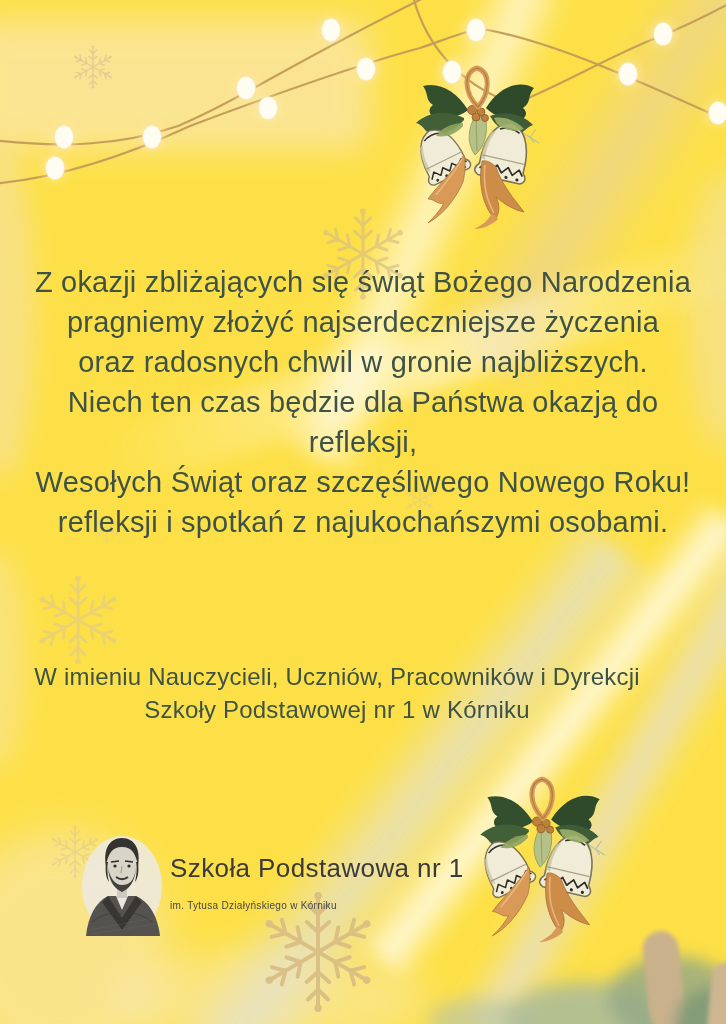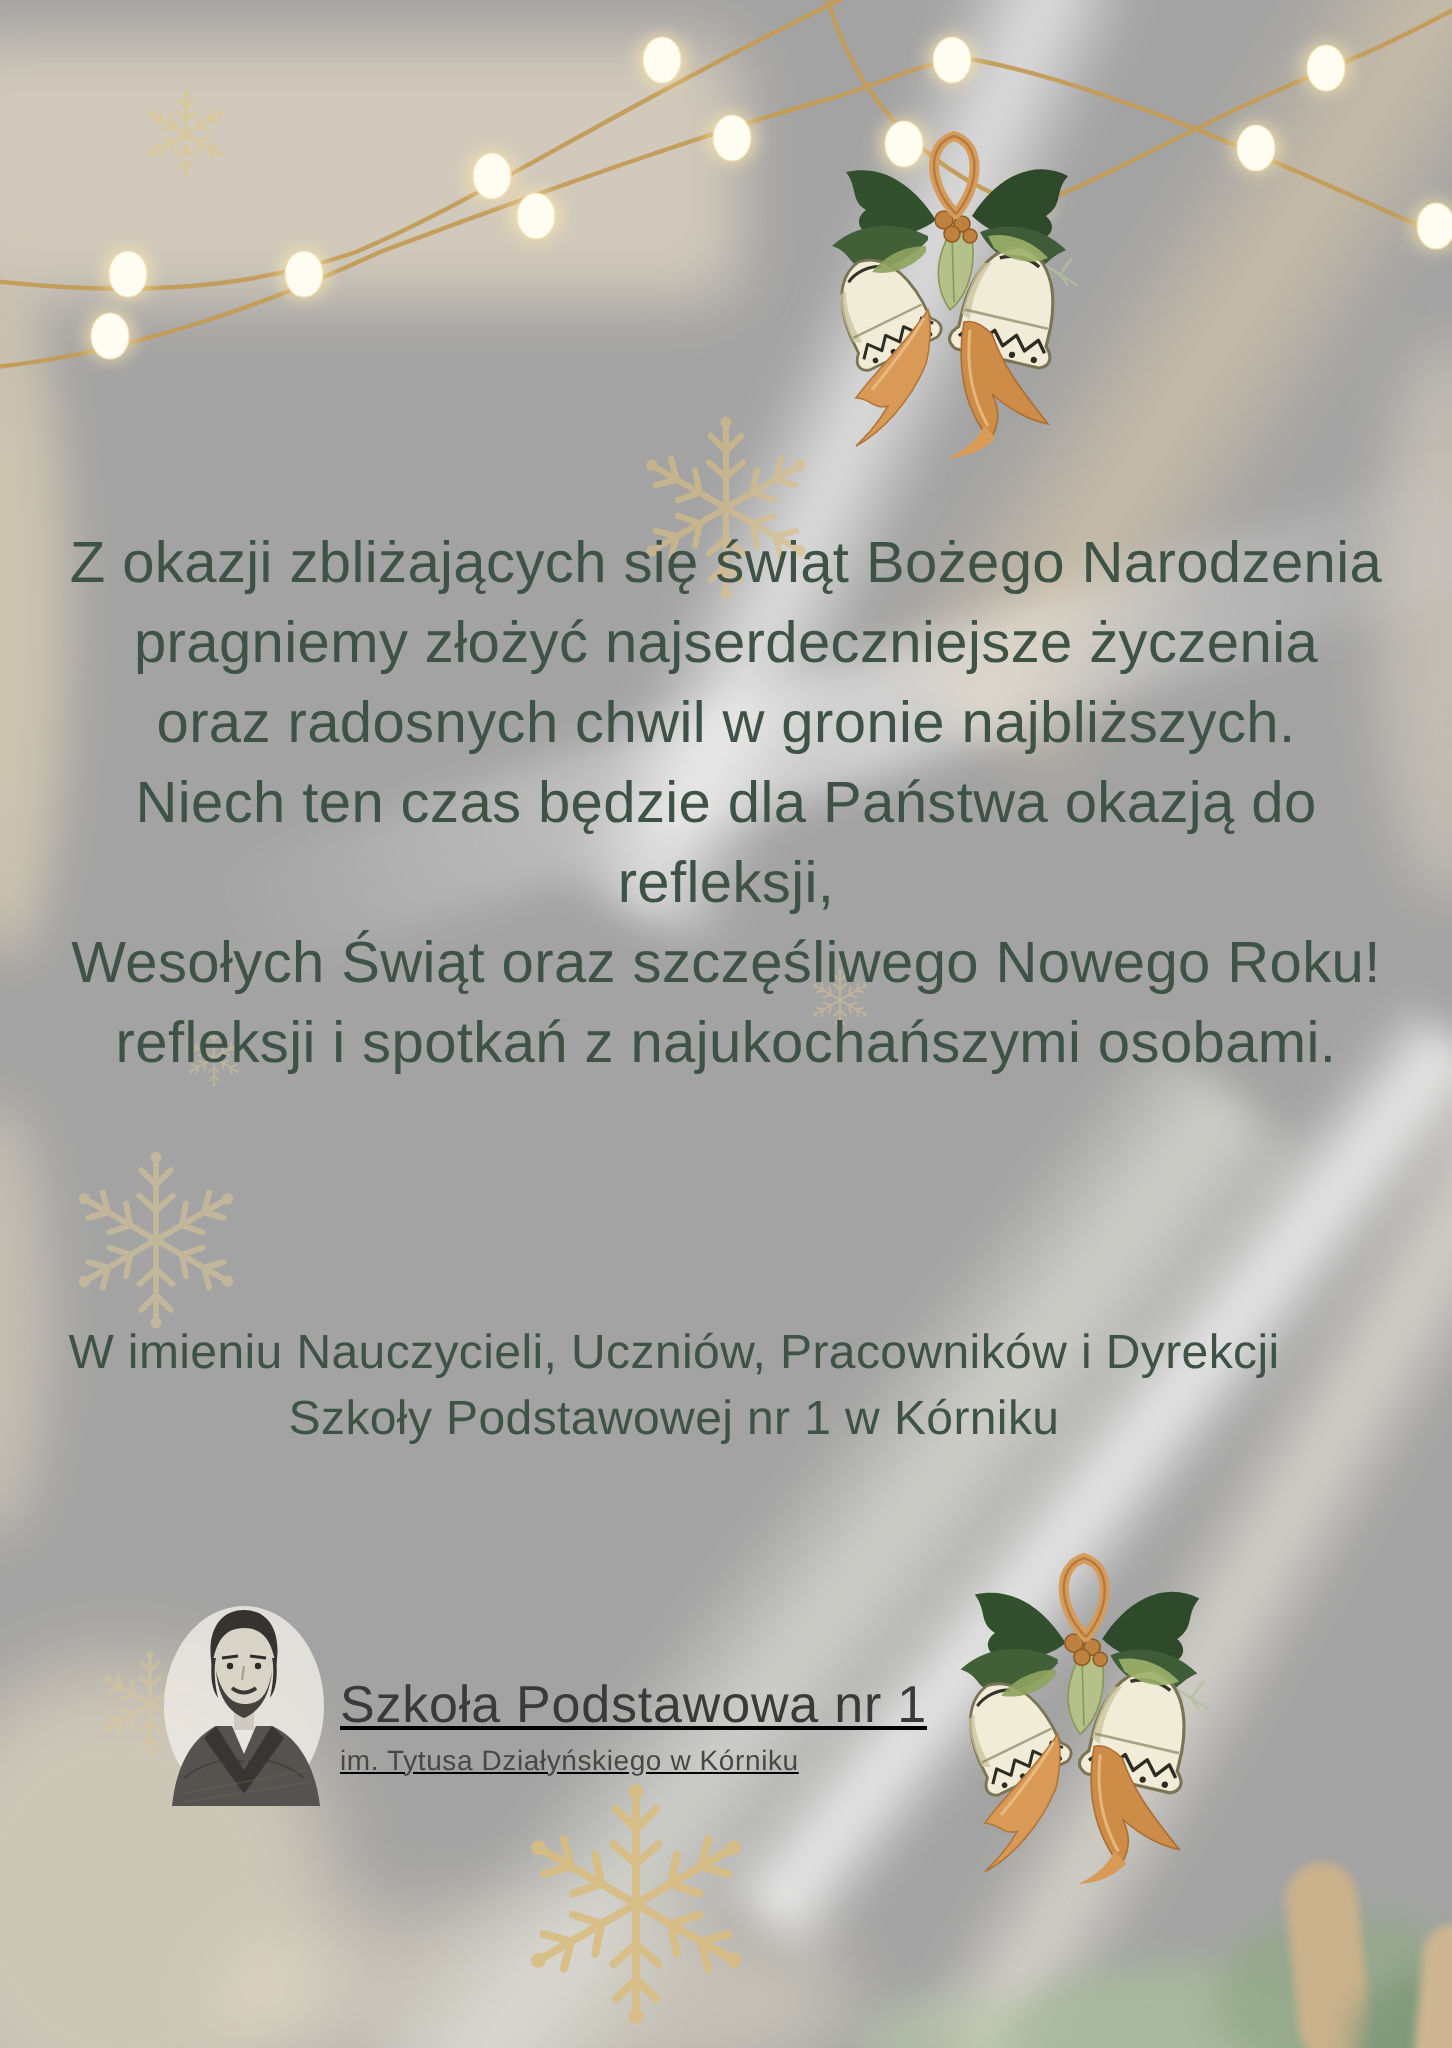--- a/index.html
+++ b/index.html
@@ -1,18 +1,18 @@
 <!DOCTYPE html>
 <html><head>
 <meta charset="utf-8">
 <style>
   html,body{margin:0;padding:0;background:#ffffff;}
   #card{
     position:relative;width:726px;height:1024px;overflow:hidden;
-    background:#a3a3a3;
+    background:#fde047;
     font-family:"Liberation Sans",sans-serif;
   }
   
   .bg-layer{position:absolute;inset:0;}
   .patch{position:absolute;border-radius:50%;}
   .p-topleft{left:-30px;top:20px;width:400px;height:130px;background:#f8e9cf;opacity:.55;filter:blur(16px);border-radius:20px;}
   .p-leftmid{left:-28px;top:140px;width:62px;height:340px;background:#f3e2bd;opacity:.5;filter:blur(12px);}
   .p-leftlow{left:-30px;top:550px;width:55px;height:220px;background:#f5e7c8;opacity:.4;filter:blur(13px);}
   .p-botleft{left:-50px;top:830px;width:220px;height:240px;background:#f6e9cc;opacity:.5;filter:blur(20px);}
   .p-botmid{left:110px;top:950px;width:320px;height:100px;background:#f6ecd4;opacity:.4;filter:blur(18px);}
@@ -34,24 +34,24 @@
   .lights{position:absolute;left:0;top:0;}
   .flakes{position:absolute;left:0;top:0;}
   .bells-top{position:absolute;left:406px;top:63px;}
   .bells-bottom{position:absolute;left:470px;top:774px;}
   
   .greeting{position:absolute;left:0;top:262px;width:726px;text-align:center;
     color:#3e5346;font-size:29px;line-height:40px;font-weight:400;letter-spacing:.2px;}
   .signature{position:absolute;left:0;top:660px;width:674px;text-align:center;
     color:#3e5346;font-size:24px;line-height:33px;font-weight:400;letter-spacing:.2px;}
   
-  .logo{position:absolute;left:82px;top:792px;display:flex;align-items:center;text-decoration:underline;}
+  .logo{position:absolute;left:82px;top:825px;display:flex;align-items:flex-start;}
   .logo-text{margin-left:8px;padding-top:28px;text-align:left;}
   .logo-title{font-size:26px;color:#3a3a3a;font-weight:500;letter-spacing:.4px;}
-  .logo-sub{font-size:14px;color:#474747;font-weight:500;margin-top:4px;letter-spacing:.3px;}
+  .logo-sub{font-size:10px;color:#474747;font-weight:500;margin-top:16px;letter-spacing:.3px;}
   
   .corner{position:absolute;}
   .cattail1{left:646px;top:931px;width:36px;height:100px;border-radius:18px;background:#c9b18c;filter:blur(2px);transform:rotate(-6deg);}
   .cattail2{left:708px;top:962px;width:34px;height:110px;border-radius:16px;background:#cdb691;filter:blur(2px);transform:rotate(5deg);}
   .green1{left:505px;top:982px;width:160px;height:75px;border-radius:50%;background:#a9bb9d;filter:blur(9px);opacity:.85;}
   .green2{left:608px;top:956px;width:130px;height:85px;border-radius:50%;background:#93a888;filter:blur(8px);opacity:.8;}
   .green3{left:676px;top:986px;width:90px;height:70px;border-radius:50%;background:#7f9878;filter:blur(7px);opacity:.85;}
   .green4{left:428px;top:998px;width:100px;height:45px;border-radius:50%;background:#b7c4a8;filter:blur(9px);opacity:.65;}
 </style>
 </head>

